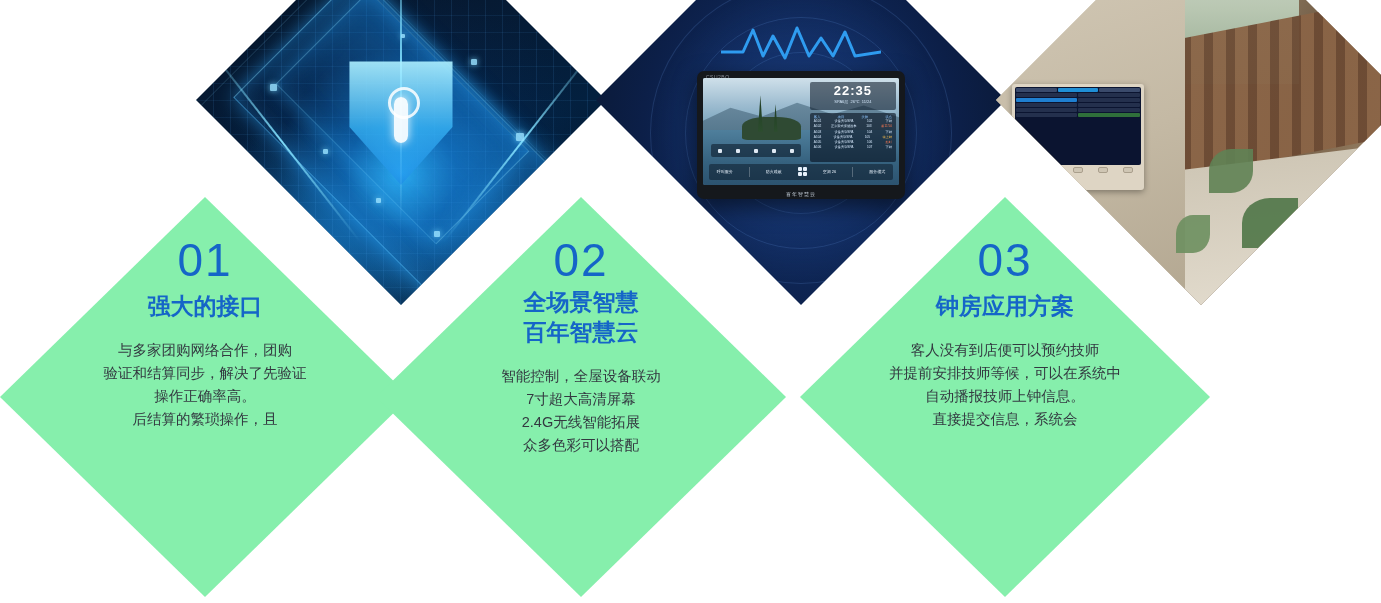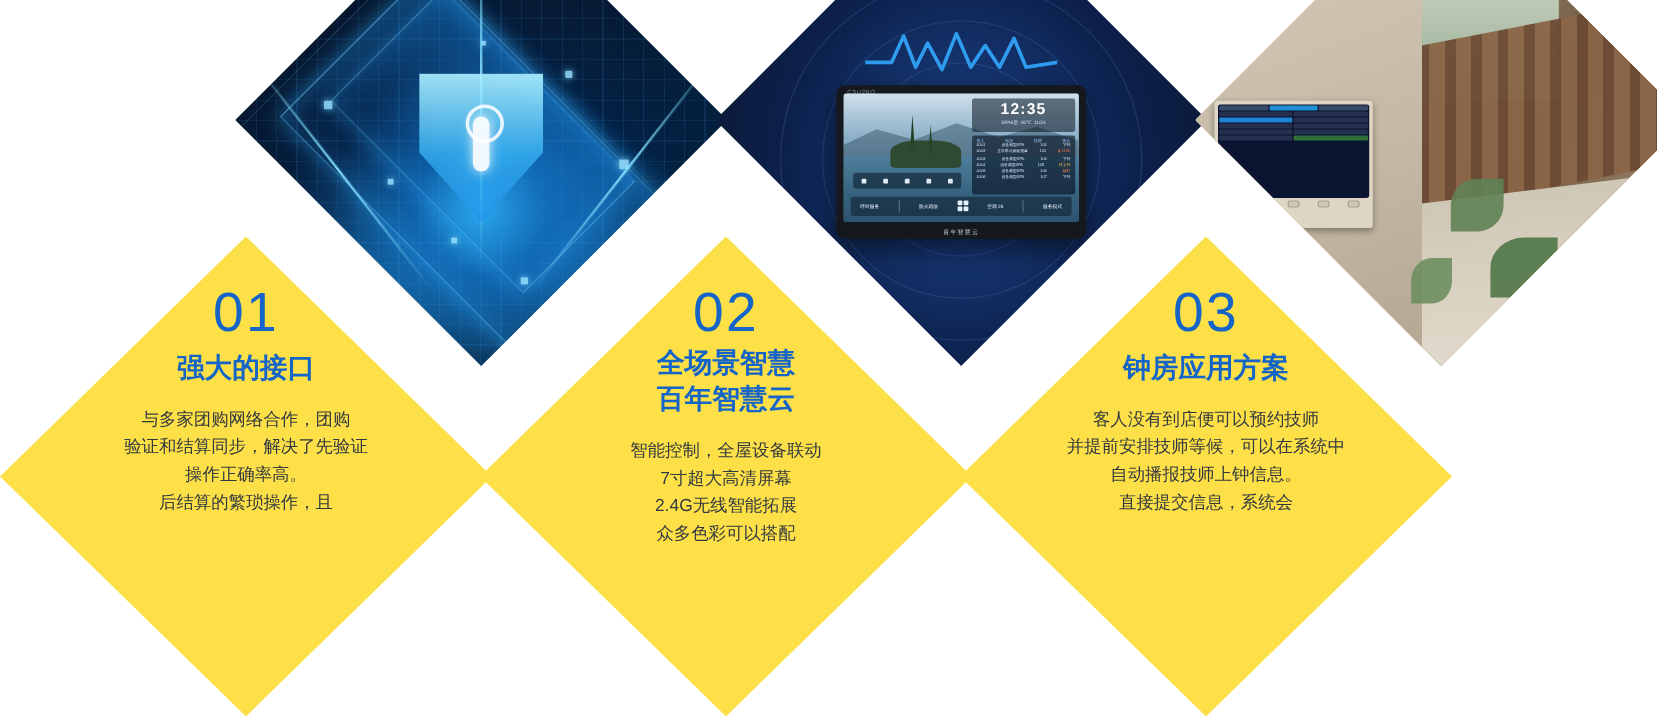--- a/index.html
+++ b/index.html
@@ -153,21 +153,21 @@
   .panel .pcol{flex:1;display:flex;flex-direction:column;gap:1px;}
   .panel .pcol b{display:block;height:4px;background:#24304d;border-radius:1px;}
   .panel .pcol b.hl{background:#1f7fd0;}
   .panel .pcol b.gr{background:#2f6f3a;}
   .panel .pbtns{display:flex;justify-content:space-around;padding-top:2px;}
   .panel .pbtns i{display:block;width:8px;height:4px;background:#cfc6b4;border:1px solid #a99f8c;border-radius:2px;}
 
   
   .txt-diamond{
     width:410px;height:400px;top:197px;
-    background:#fde047;
+    background:#86efac;
     display:flex;flex-direction:column;align-items:center;
     box-sizing:border-box;padding-top:38px;
   }
   .num{
     font-size:46px;line-height:50px;color:#1565c8;font-weight:400;letter-spacing:2px;
   }
   .title{
     color:#1565c8;font-size:23px;line-height:30px;font-weight:700;text-align:center;margin-top:6px;
   }
   .desc{
@@ -222,21 +222,21 @@
         <span class="bezel-label">CSU2BO</span>
         <div class="screen">
           <div class="scene-sky"></div>
           <div class="scene-mtn"></div>
           <div class="scene-lake"></div>
           <div class="scene-isle"></div>
           <div class="scene-tree"></div>
           <div class="scene-tree t2"></div>
 
           <div class="clockbox">
-            <div class="tm">12:35</div>
+            <div class="tm">22:35</div>
             <div class="meta">
               <span>SPA6层</span>
               &nbsp;<span>26℃</span>
               &nbsp;<span>11/24</span>
             </div>
           </div>
 
           <div class="tablebox">
             <div class="hr">
               <span>客人</span>
@@ -359,21 +359,21 @@
     <div class="num">01</div>
     <div class="title">强大的接口</div>
     <div class="desc">
       <div>与多家团购网络合作，团购</div>
       <div>验证和结算同步，解决了先验证</div>
       <div>操作正确率高。</div>
       <div>后结算的繁琐操作，且</div>
     </div>
   </div>
 
-  <div class="diamond txt-diamond card-2" style="left:400px;">
+  <div class="diamond txt-diamond card-2" style="left:376px;">
     <div class="txt-inner" style="display:flex;flex-direction:column;align-items:center;">
       <div class="num">02</div>
       <div class="title">
         <div>全场景智慧</div>
         <div>百年智慧云</div>
       </div>
       <div class="desc" style="max-width:290px;">
         <div>智能控制，全屋设备联动</div>
         <div>7寸超大高清屏幕</div>
         <div>2.4G无线智能拓展</div>

